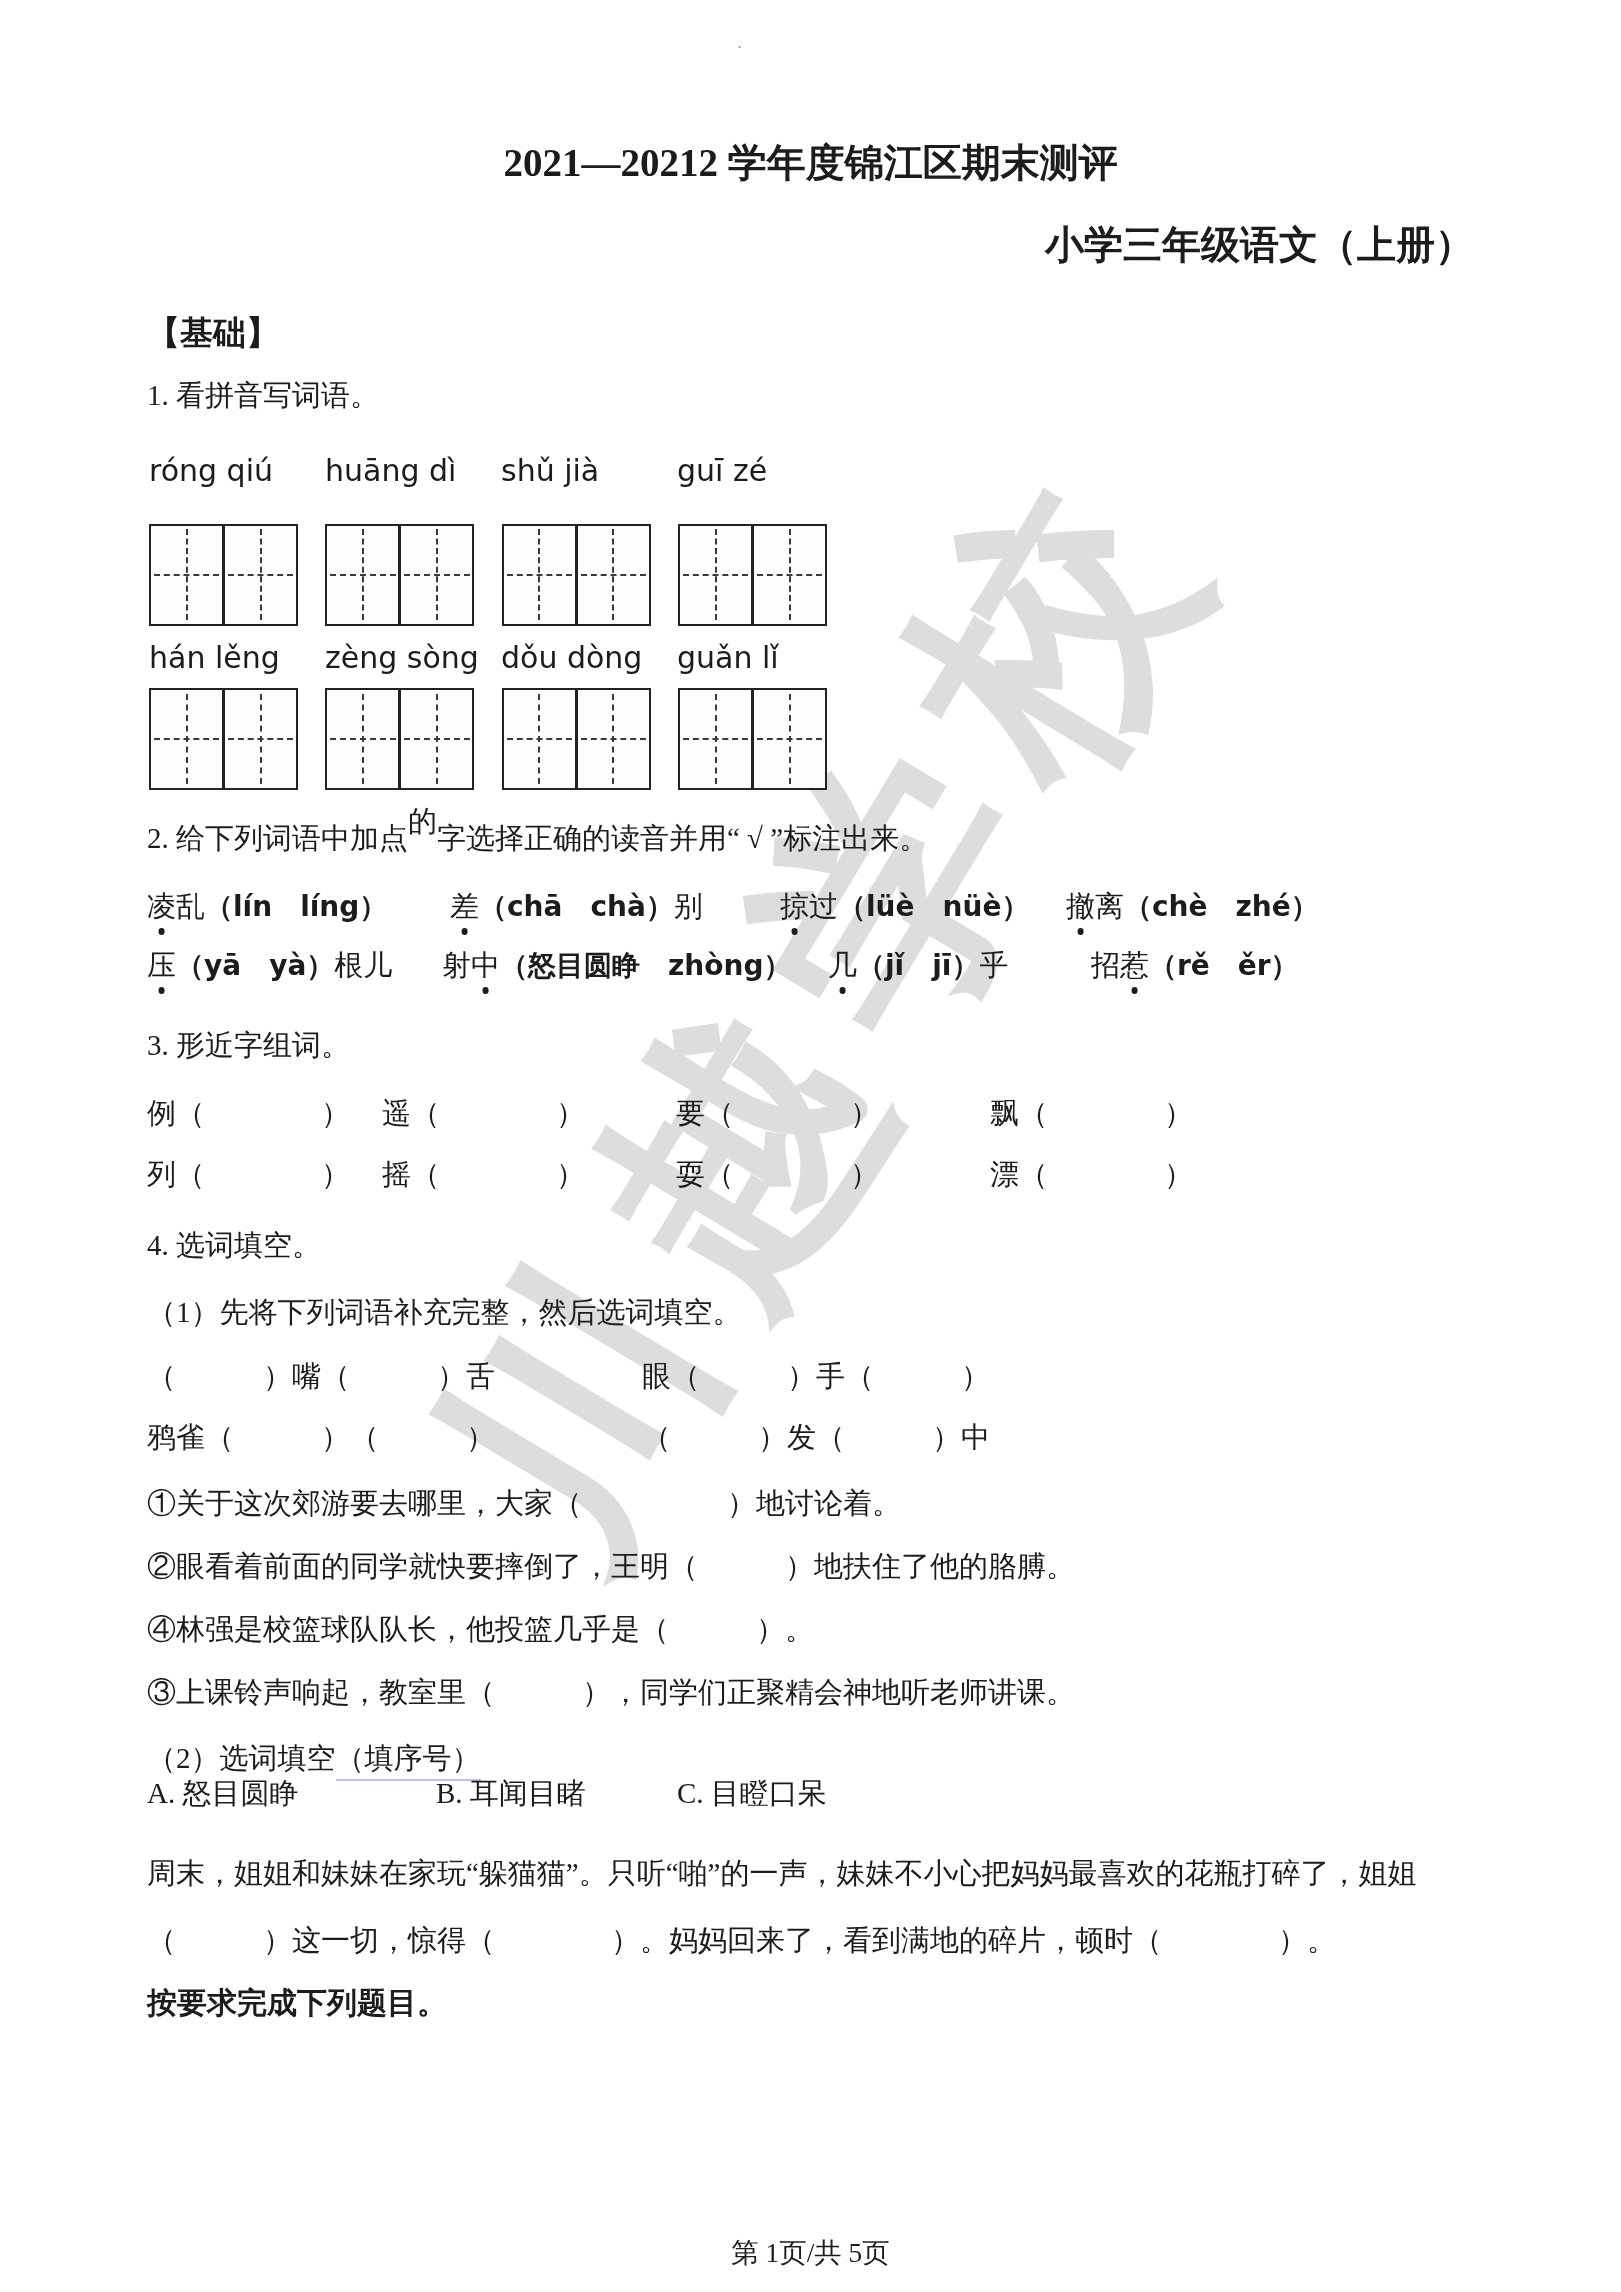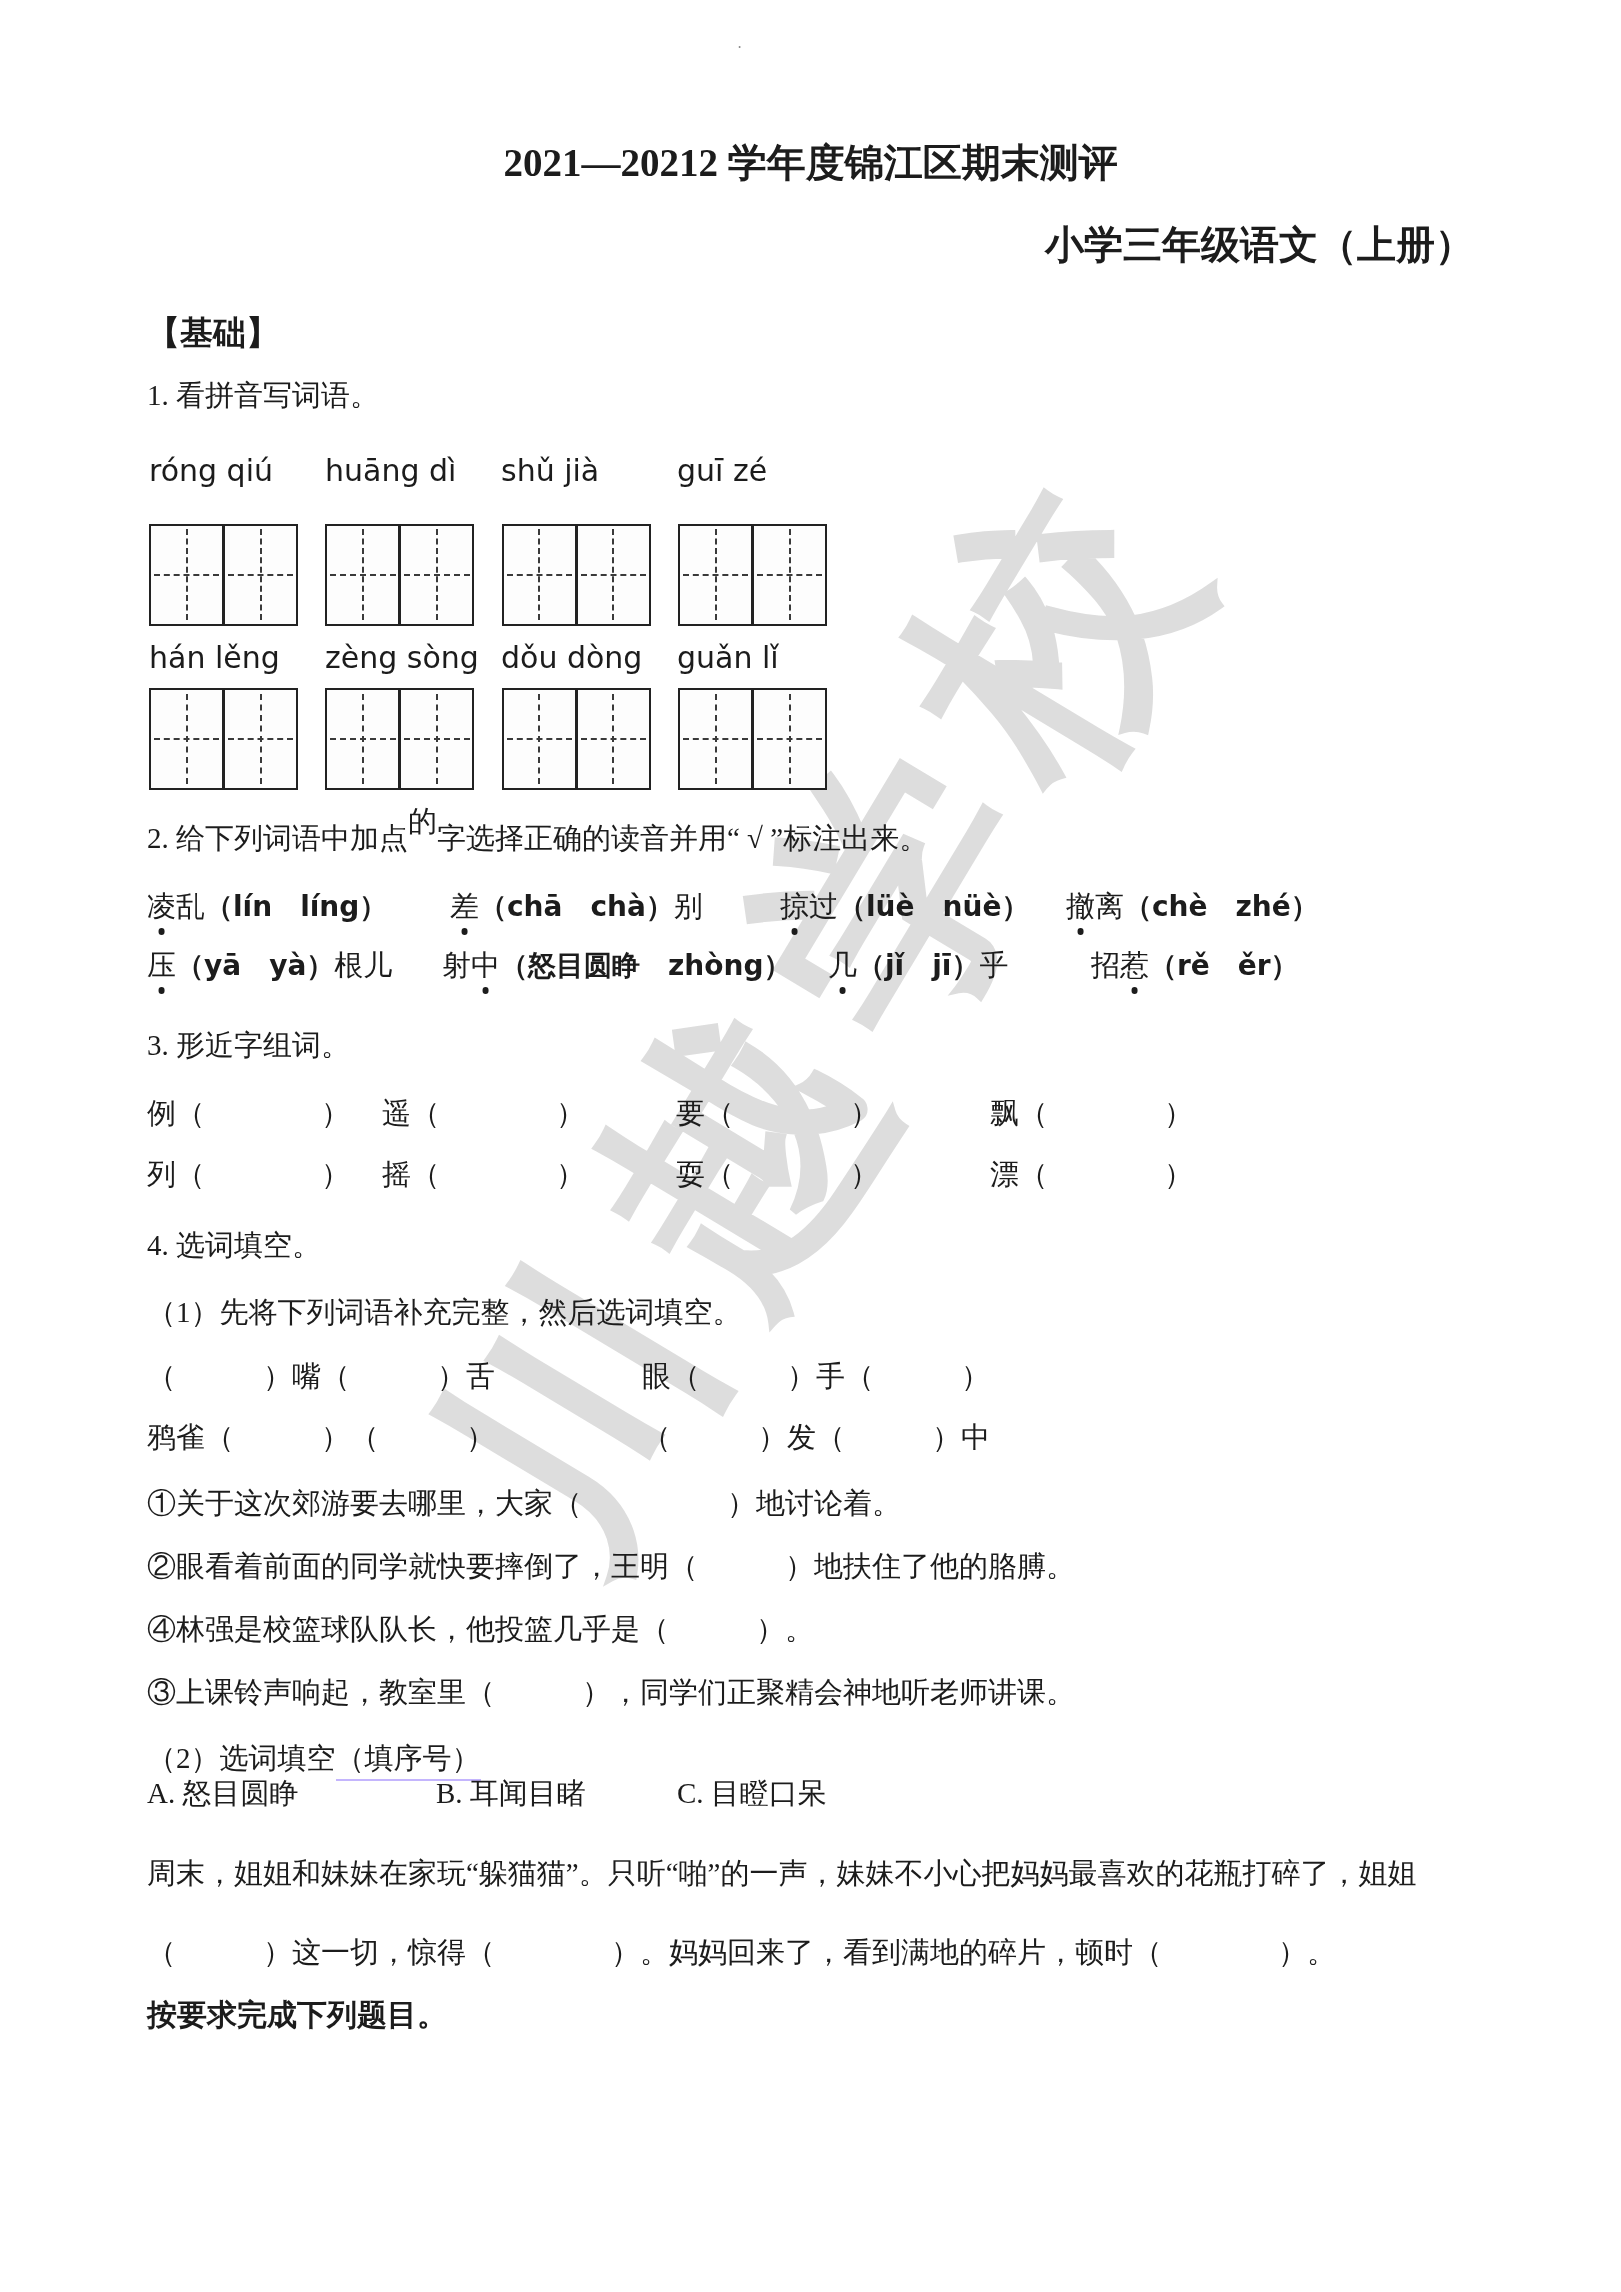--- a/index.html
+++ b/index.html
@@ -208,20 +208,21 @@
       <span>（2）选词填空</span><span class="ul-seg">（填序号）</span>
     </div>
 
     <div class="opt-row line" style="gap:40px;">
       <span class="opt-cell">A. 怒目圆睁</span>
       <span class="opt-cell">B. 耳闻目睹</span>
       <span class="opt-cell">C. 目瞪口呆</span>
     </div>
 
     <div class="line" style="margin-top:45px;">周末，姐姐和妹妹在家玩“躲猫猫”。只听“啪”的一声，妹妹不小心把妈妈最喜欢的花瓶打碎了，姐姐</div>
-    <div class="line" style="margin-top:44px;">（　　　）这一切，惊得（　　　　）。妈妈回来了，看到满地的碎片，顿时（　　　　）。</div>
+    <div class="line" style="margin-top:32px;">（　　　）这一切，惊得（　　　　）。妈妈回来了，看到满地的碎片，顿时（　　　　）。</div>
 
     <div class="line final-bold" style="margin-top:27.4px;">按要求完成下列题目。</div>
 
   </div>
 
+  <div class="footer">第 1页/共 5页</div>
 </div>
 
 
 </body></html>

